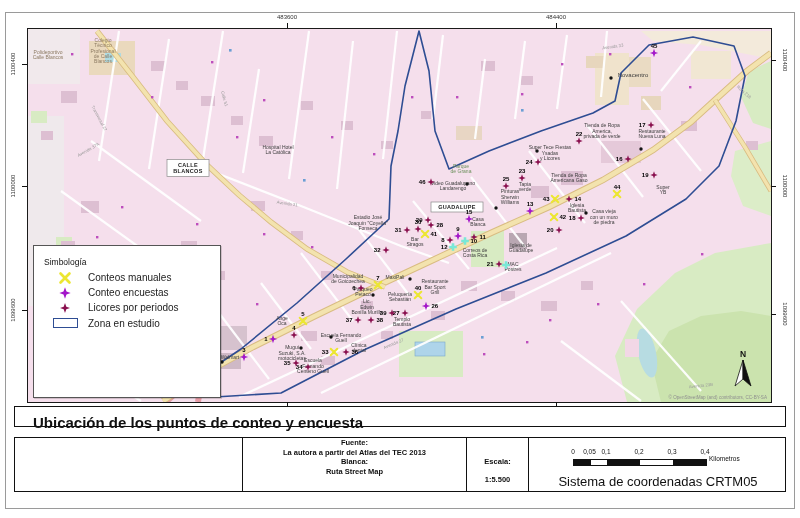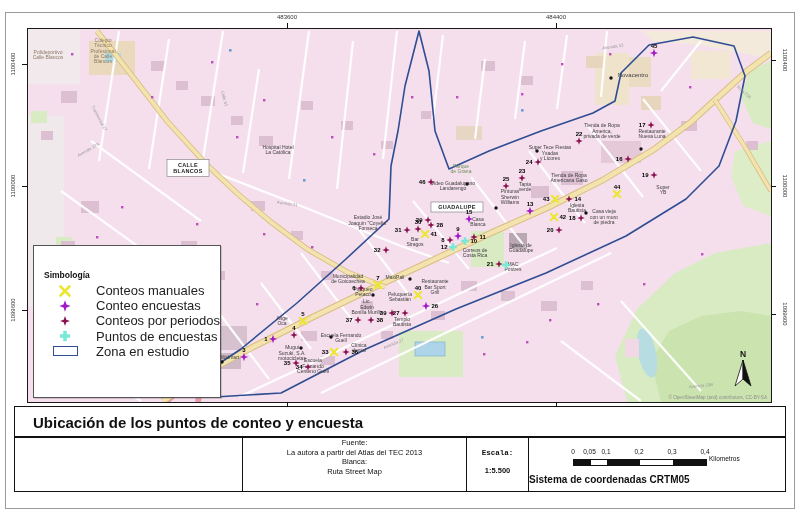--- a/index.html
+++ b/index.html
@@ -10,43 +10,43 @@
   .map-frame{position:absolute;left:27px;top:28px;width:743px;height:373px;border:1px solid #1a1a1a;
              background:#f5dfec;overflow:hidden;}
   .map-frame svg{position:absolute;left:0;top:0;}
   
   .grid-label{position:absolute;font-size:6px;color:#333;white-space:nowrap;}
   .grid-label.side{transform-origin:center;}
   .tick{position:absolute;background:#111;}
   
   .legend{position:absolute;left:33px;top:245px;width:186px;height:151px;background:#fff;
           border:1px solid #555;box-shadow:1px 1px 0 rgba(0,0,0,.15);z-index:5;}
-  .legend-title{font-size:8.5px;font-weight:bold;color:#111;padding:24px 0 3px 10px;}
+  .legend-title{font-size:8.5px;font-weight:normal;color:#111;padding:11px 0 3px 10px;}
   .leg-row{display:flex;align-items:center;height:15.2px;}
   .leg-ico{width:30px;margin-left:16px;display:flex;justify-content:center;align-items:center;}
-  .leg-label{font-size:13px;color:#222;margin-left:16px;white-space:nowrap;}
+  .leg-label{font-size:10px;color:#222;margin-left:8px;white-space:nowrap;}
   .swatch{width:25px;height:10px;box-sizing:border-box;}
   
-  .title-bar{position:absolute;left:14px;top:406px;width:772px;height:31px;border:1px solid #111;
+  .title-bar{position:absolute;left:14px;top:406px;width:772px;height:21px;border:1px solid #111;
              background:#fff;box-sizing:border-box;}
   .map-title{font-size:15px;font-weight:bold;color:#111;padding:7px 0 0 18px;white-space:nowrap;}
   .info-table{position:absolute;left:14px;top:437px;width:772px;height:55px;border:1px solid #111;
               background:#fff;box-sizing:border-box;}
   .cell{position:absolute;top:0;height:100%;box-sizing:border-box;border-left:1px solid #111;}
   .cell.first{border-left:none;}
-  .fuente{font-size:7.5px;font-weight:normal;text-align:center;line-height:9.6px;color:#111;}
+  .fuente{font-size:7.5px;font-weight:bold;text-align:center;line-height:9.6px;color:#111;}
   .escala{font-size:7.5px;font-weight:bold;text-align:center;color:#111;}
-  .escala .l1{margin-top:11px;font-family:Liberation Mono, monospace;}
+  .escala .l1{margin-top:19px;}
   .escala .l2{margin-top:9px;}
   .sb-labels{position:absolute;left:0;top:10px;width:100%;height:8px;font-size:6.5px;color:#111;}
   .sb-labels span{position:absolute;transform:translateX(-50%);}
   .sb-unit{position:absolute;font-size:6.5px;color:#111;top:17px;}
   .sb-bar{position:absolute;top:21px;height:5px;display:flex;border:1px solid #111;box-sizing:content-box;}
   .sb-seg{height:100%;}
-  .crs{position:absolute;left:0;top:36px;width:100%;text-align:left;font-size:10px;font-weight:bold;color:#111;}
+  .crs{position:absolute;left:0;top:36px;width:100%;text-align:center;font-size:13px;font-weight:normal;color:#111;}
 </style>
 </head>
 <body>
 
 <div id="stage">
   <div class="outer-frame"></div>
 
   <div class="map-frame">
     <svg id="map-svg" width="743" height="373" viewBox="27 28 743 373" xmlns="http://www.w3.org/2000/svg">
 
@@ -510,31 +510,21 @@
           <span class="leg-label">Conteo encuestas</span>
         </div>
         <div class="leg-row">
           <span class="leg-ico">
             <svg width="22" height="14" viewBox="-7 -7 14 14">
               <g>
                 <path d="M0,-4.2L1.1,-1.1L4.2,0L1.1,1.1L0,4.2L-1.1,1.1L-4.2,0L-1.1,-1.1Z" fill="#8a104f" transform="scale(1.1880000000000002)"></path>
               </g>
             </svg>
           </span>
-          <span class="leg-label">Conteos por periodos</span>
-        </div>
-        <div class="leg-row">
-          <span class="leg-ico">
-            <svg width="22" height="14" viewBox="-7 -7 14 14">
-              <g>
-                <path d="M-3.8,0H3.8M0,-3.8V3.8" stroke="#79e8d6" stroke-width="2.6" fill="none" transform="scale(1.35)"></path>
-              </g>
-            </svg>
-          </span>
-          <span class="leg-label">Puntos de encuestas</span>
+          <span class="leg-label">Licores por periodos</span>
         </div>
         <div class="leg-row">
           <span class="leg-ico">
             <span class="swatch" style="background: rgb(255, 255, 255); border: 1.6px solid rgb(46, 77, 147);"></span>
           </span>
           <span class="leg-label">Zona en estudio</span>
         </div>
       </div>
   </div>
 

